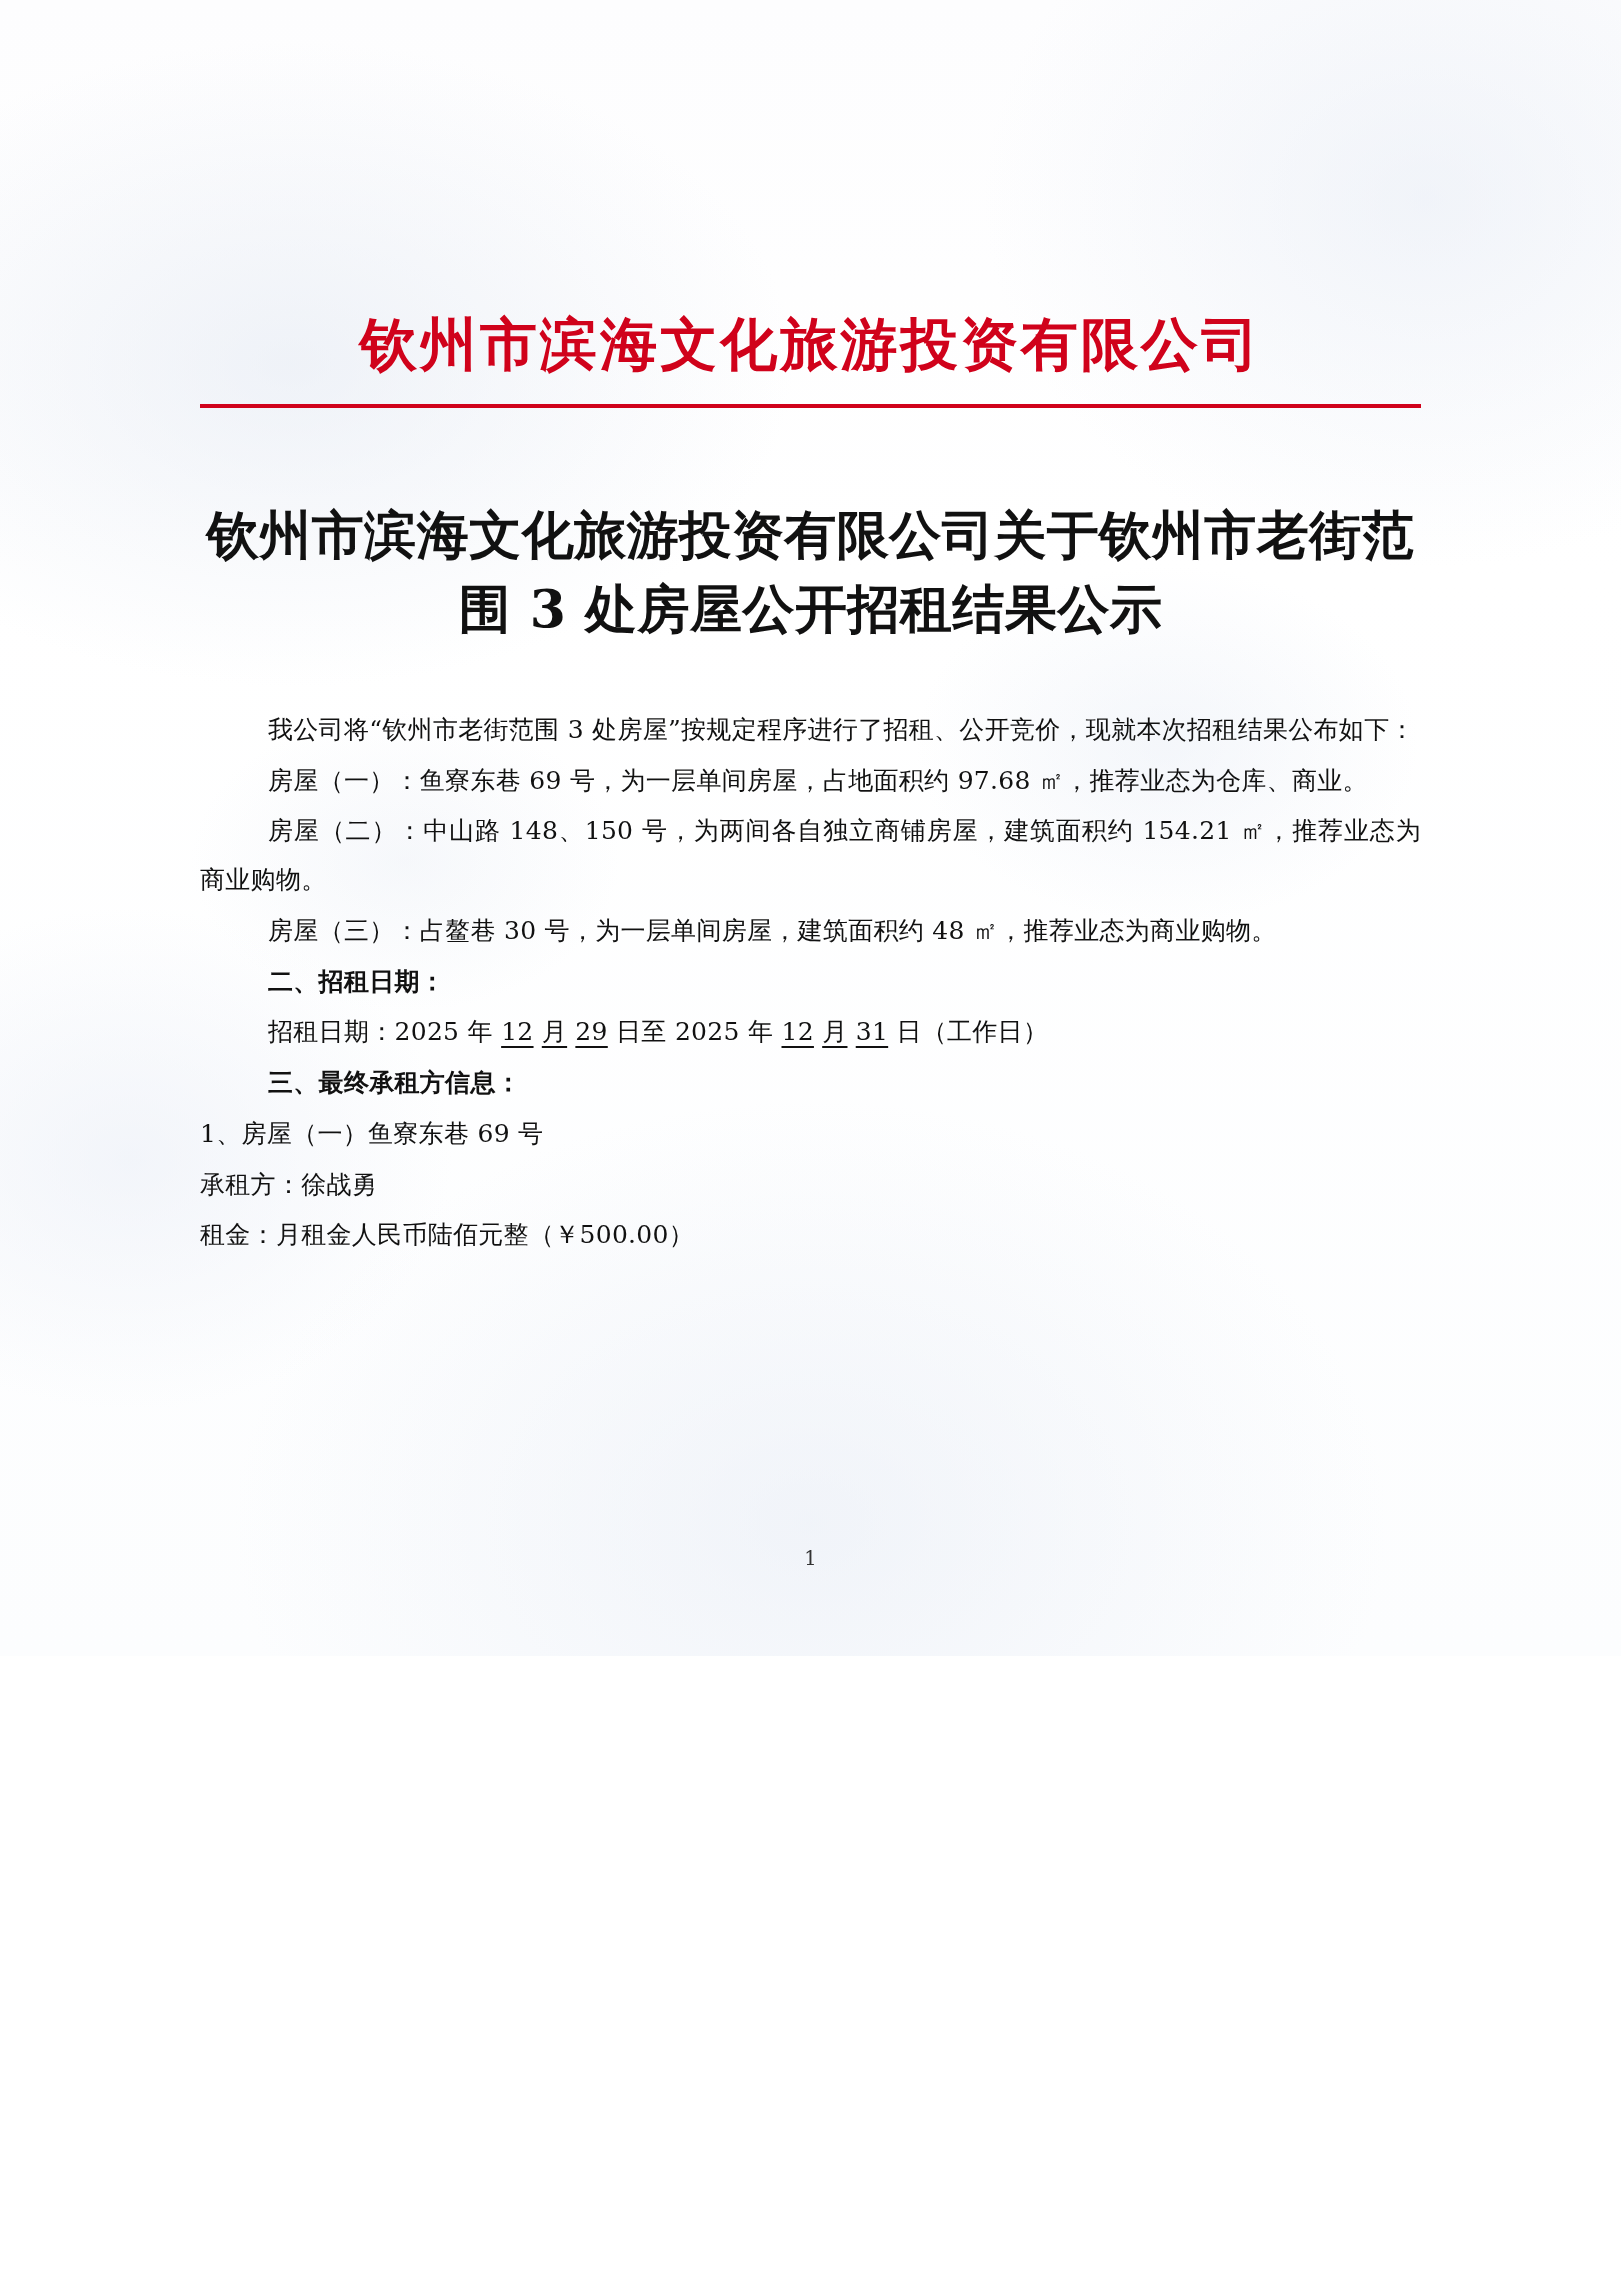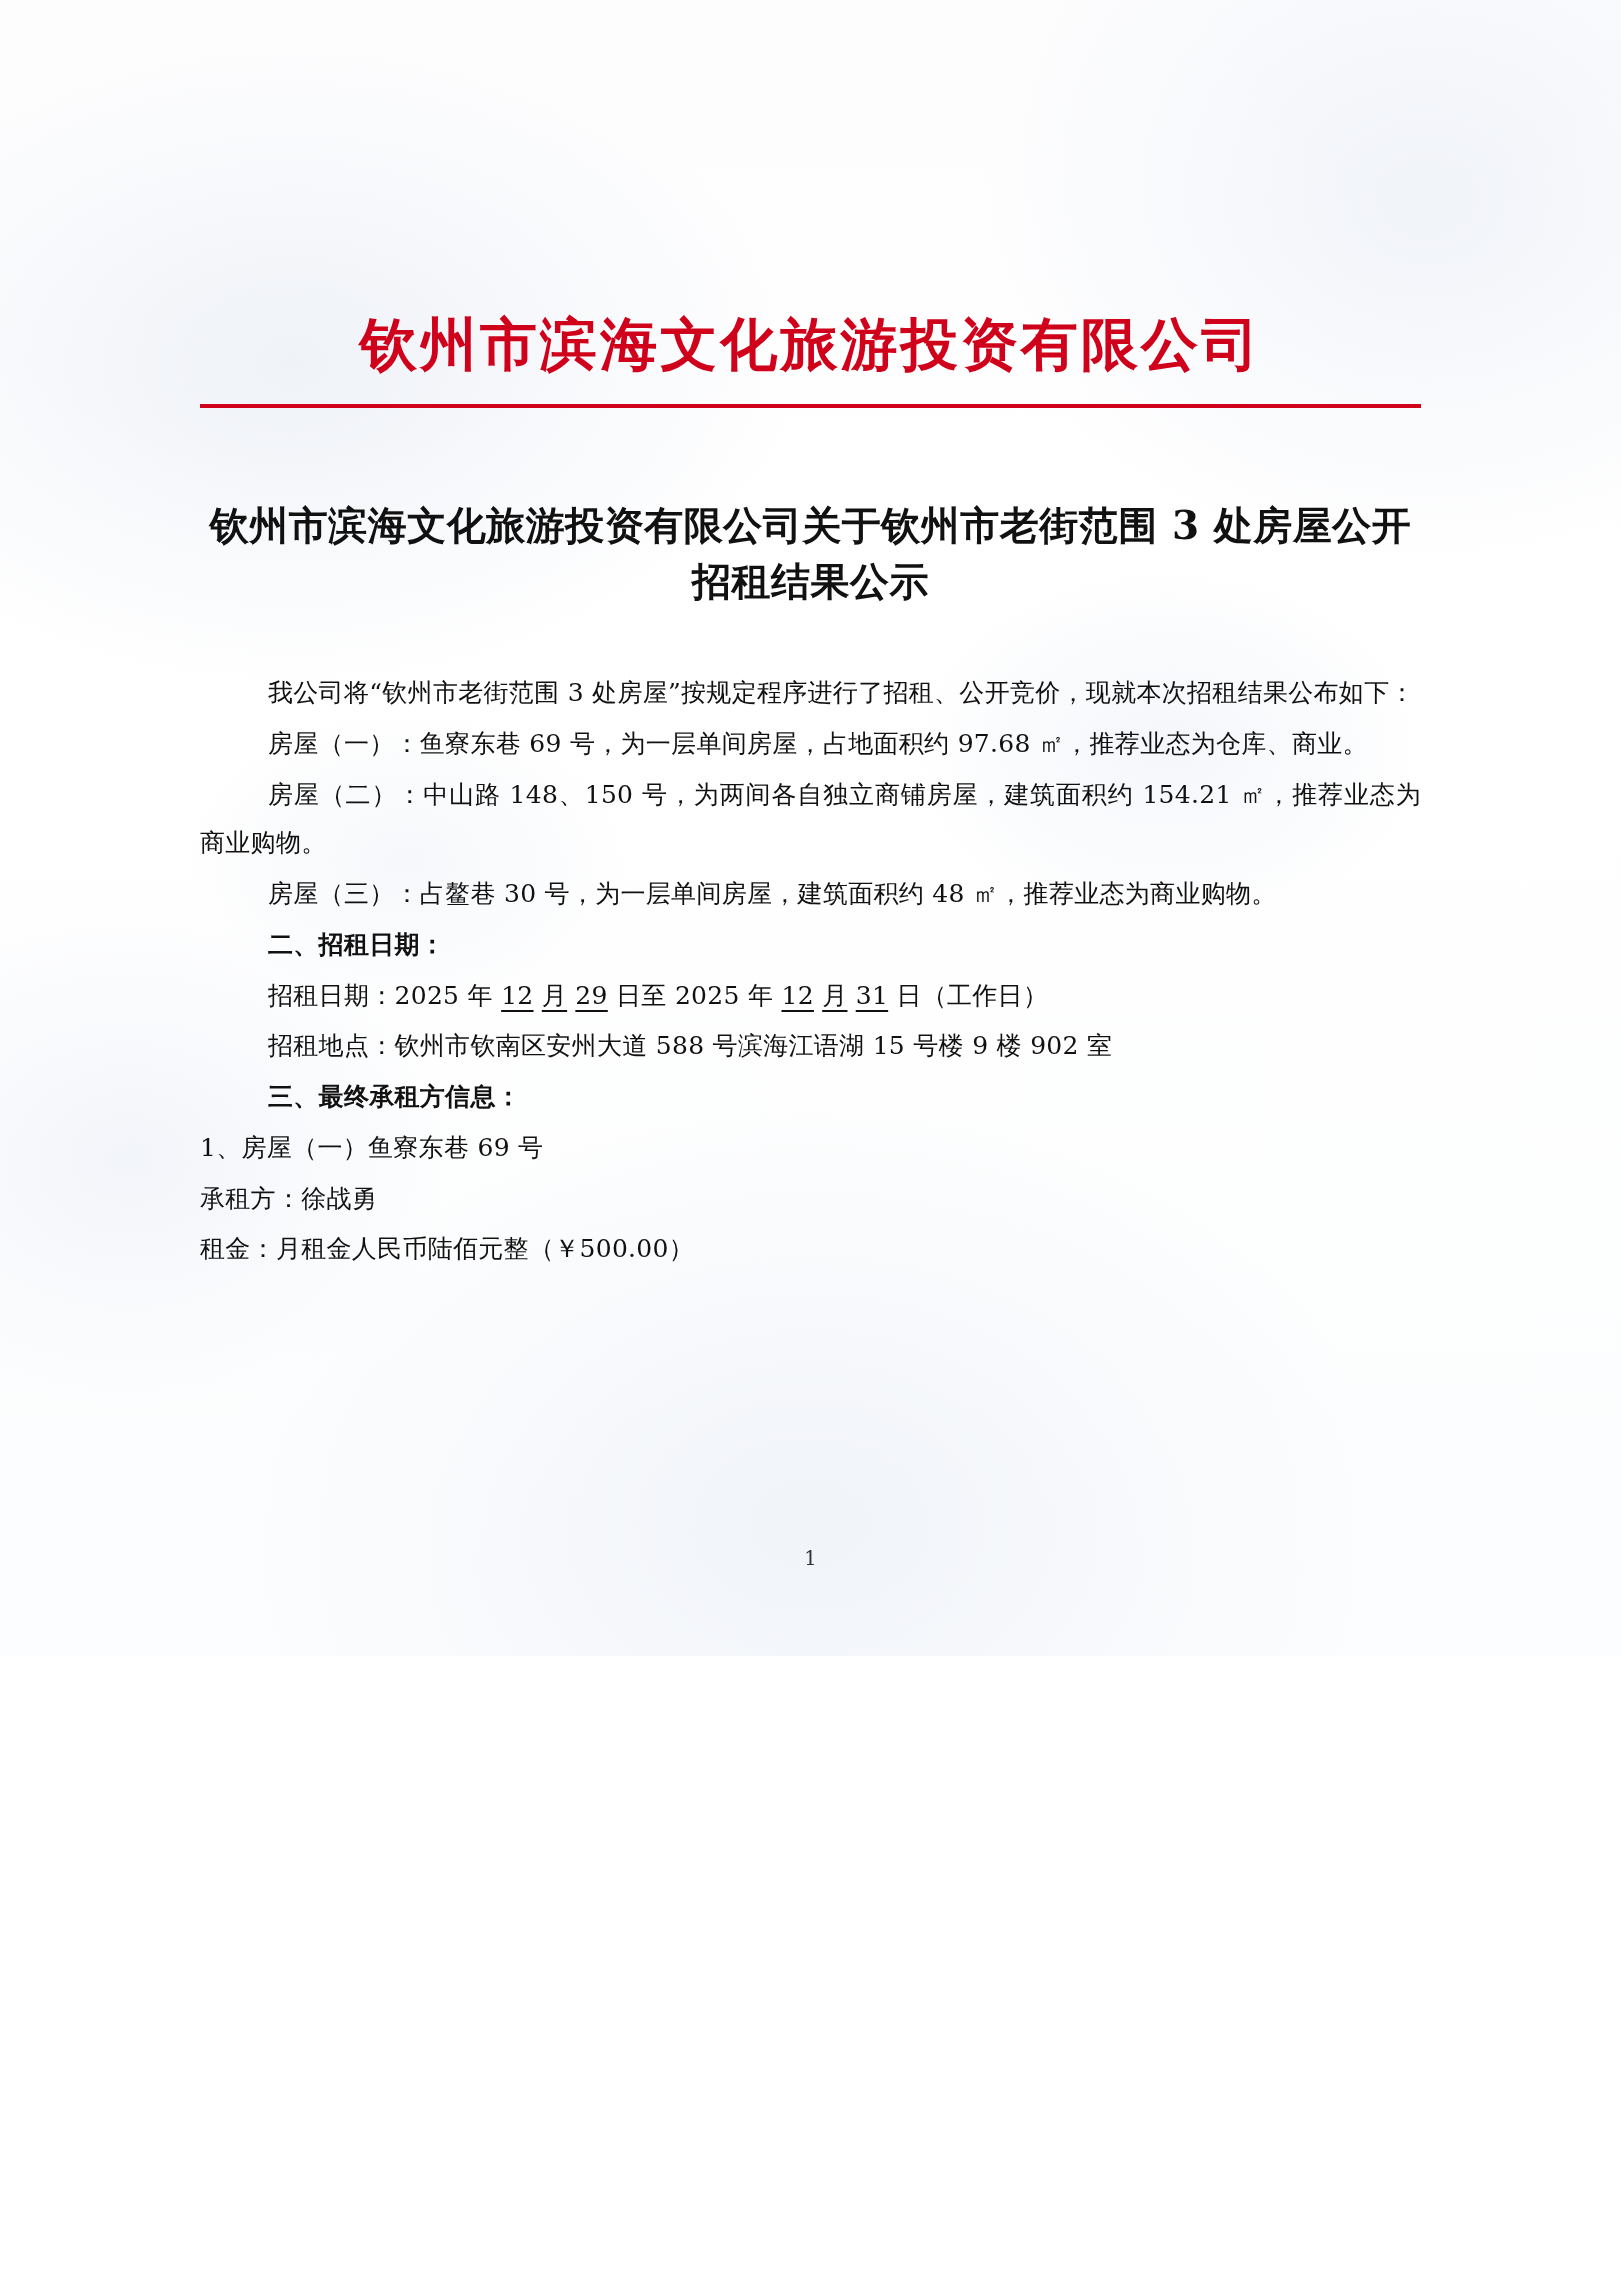--- a/index.html
+++ b/index.html
@@ -56,21 +56,21 @@
     height: 4.6px;
     background: #d0021b;
     width: 100%;
   }
 
   
   .doc-title {
     margin-top: 90px;
     text-align: center;
     font-weight: bold;
-    font-size: 39px;
+    font-size: 52px;
     line-height: 1.42;
     letter-spacing: 0.5px;
     color: #111;
     padding: 0 5.1px;
   }
 
   
   .body-block {
     margin-top: 60px;
     font-size: 25px;
@@ -137,21 +137,20 @@
         <span>招租日期：2025 年</span>
         <span class="ul">12</span>
         <span class="ul">月</span>
         <span class="ul">29</span>
         <span>日至 2025 年</span>
         <span class="ul">12</span>
         <span class="ul">月</span>
         <span class="ul">31</span>
         <span>日（工作日）</span>
       </p>
-      <p class="para">招租地点：钦州市钦南区安州大道 588 号滨海江语湖 15 号楼 9 楼 902 室</p>
 
       <p class="heading">三、最终承租方信息：</p>
       <p class="para flush">1、房屋（一）鱼寮东巷 69 号</p>
       <p class="para flush">承租方：徐战勇</p>
       <p class="para flush">租金：月租金人民币陆佰元整（￥500.00）</p>
 
     </div>
   </div>
 
   <div class="footer">1</div>

